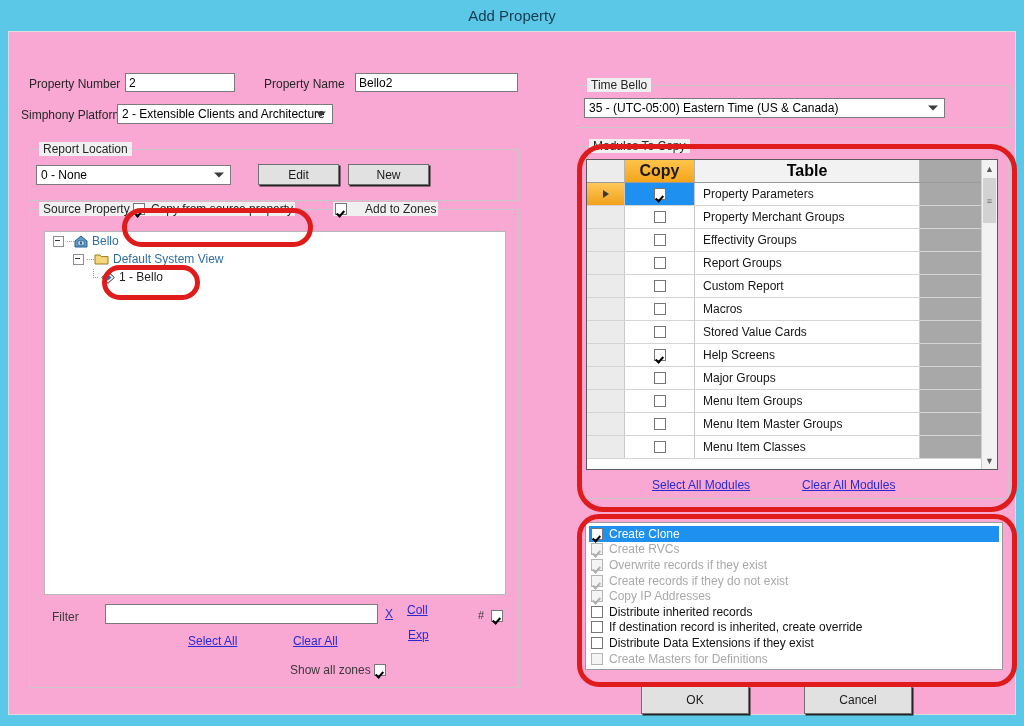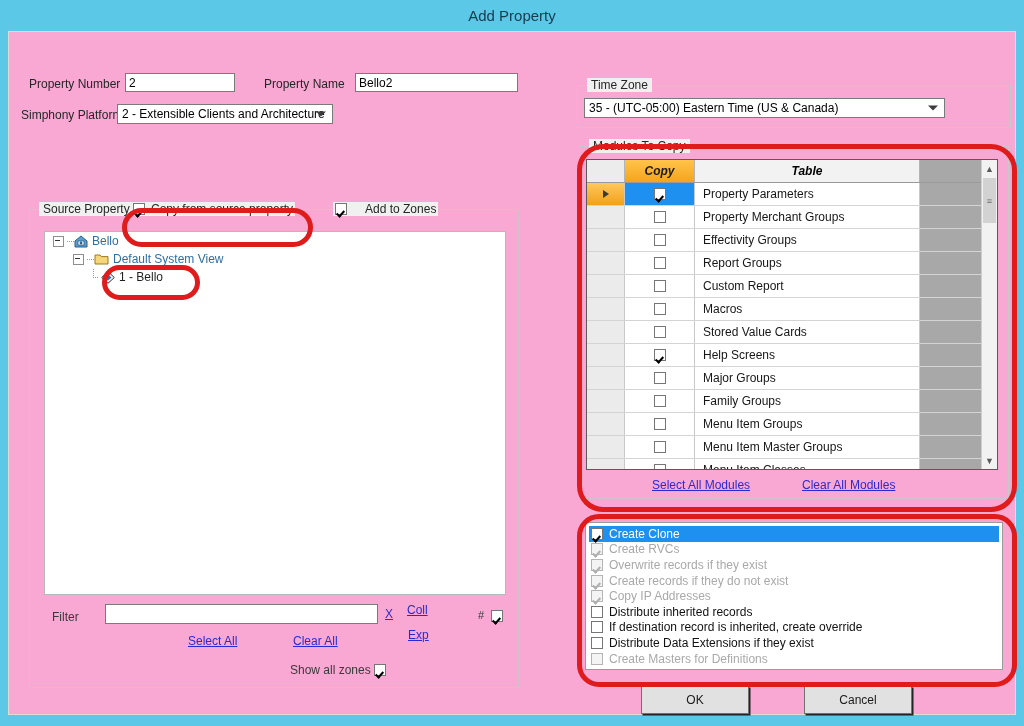--- a/index.html
+++ b/index.html
@@ -132,22 +132,22 @@
 
   .grid{
     position:absolute;left:6px;top:12px;width:412px;height:311px;
     background:#fff;border:1px solid #5a5a5a;box-sizing:border-box;
     overflow:hidden;display:flex;flex-direction:column;
   }
   .grid-head{
     display:flex;height:22px;flex:0 0 auto;
     border-bottom:1px solid #9a9a9a;background:#f0f0f0;
   }
-  .gh{display:flex;align-items:center;justify-content:center;font-weight:bold;font-size:12px;
-      box-sizing:border-box;border-right:1px solid #b4b4b4;font-style:italic;}
+  .gh{display:flex;align-items:center;justify-content:center;font-weight:bold;font-size:16px;
+      box-sizing:border-box;border-right:1px solid #b4b4b4;}
   .gh.c0{width:38px;background:#ececec;}
   .gh.c1{width:70px;background:linear-gradient(to bottom,#ffc44a,#f5a41c);color:#1a1a1a;}
   .gh.c2{width:225px;background:#f2f2f2;}
   .gh.c3{flex:1;background:#a8a8a8;border-right:none;}
   .grid-rows{flex:1;position:relative;overflow:hidden;}
   .grow{display:flex;height:23px;box-sizing:border-box;border-bottom:1px solid #d4d4d4;}
   .gc{box-sizing:border-box;border-right:1px solid #c9c9c9;display:flex;align-items:center;}
   .gc.c0{width:38px;background:#ebebeb;justify-content:center;}
   .gc.c1{width:70px;background:#fff;justify-content:center;}
   .gc.c2{width:225px;background:#fff;padding-left:8px;font-size:12px;color:#161616;}
@@ -204,20 +204,29 @@
 
   <span class="lbl" id="propNameLabel">Property Name</span>
   <div class="tbox" id="propNameInput">Bello2</div>
 
   <span class="lbl" id="platLabel">Simphony Platform</span>
   <div class="combo" id="platCombo">
     <span>2 - Extensible Clients and Architecture</span>
     <span class="arrow"></span>
   </div>
 
+  <div class="gbox" id="reportLocBox">
+    <span class="gtitle">Report Location</span>
+    <div class="combo" id="reportCombo">
+      <span>0 - None</span>
+      <span class="arrow"></span>
+    </div>
+    <div class="btn" id="editBtn">Edit</div>
+    <div class="btn" id="newBtn">New</div>
+  </div>
 
   <div class="gbox" id="srcPropBox">
     <span class="gtitle">Source Property</span>
 
     <div id="cbCopySrcWrap">
       <span class="cb checked"></span>
       <span class="lbl">Copy from source property</span>
     </div>
 
     <div id="cbZonesWrap">
@@ -264,21 +273,21 @@
     <span class="linkish" id="expLink">Exp</span>
     <span id="hashLabel">#</span>
     <span class="cb checked" id="hashCb"></span>
     <span class="linkish" id="selAllLink">Select All</span>
     <span class="linkish" id="clrAllLink">Clear All</span>
     <span class="lbl" id="showZonesLabel">Show all zones</span>
     <span class="cb checked" id="showZonesCb"></span>
   </div>
 
   <div class="gbox" id="timeZoneBox">
-    <span class="gtitle">Time Zone</span>
+    <span class="gtitle">Time Bello</span>
     <div class="combo" id="tzCombo">
       <span>35 - (UTC-05:00) Eastern Time (US &amp; Canada)</span>
       <span class="arrow"></span>
     </div>
   </div>
 
   <div class="gbox" id="modulesBox">
     <span class="gtitle">Modules To Copy</span>
 
     <div class="grid">
@@ -361,28 +370,20 @@
               <span class="cb"></span>
             </div>
             <div class="gc c2">Major Groups</div>
             <div class="gc c3"></div>
           </div>
           <div class="grow">
             <div class="gc c0"></div>
             <div class="gc c1">
               <span class="cb"></span>
             </div>
-            <div class="gc c2">Family Groups</div>
-            <div class="gc c3"></div>
-          </div>
-          <div class="grow">
-            <div class="gc c0"></div>
-            <div class="gc c1">
-              <span class="cb"></span>
-            </div>
             <div class="gc c2">Menu Item Groups</div>
             <div class="gc c3"></div>
           </div>
           <div class="grow">
             <div class="gc c0"></div>
             <div class="gc c1">
               <span class="cb"></span>
             </div>
             <div class="gc c2">Menu Item Master Groups</div>
             <div class="gc c3"></div>

